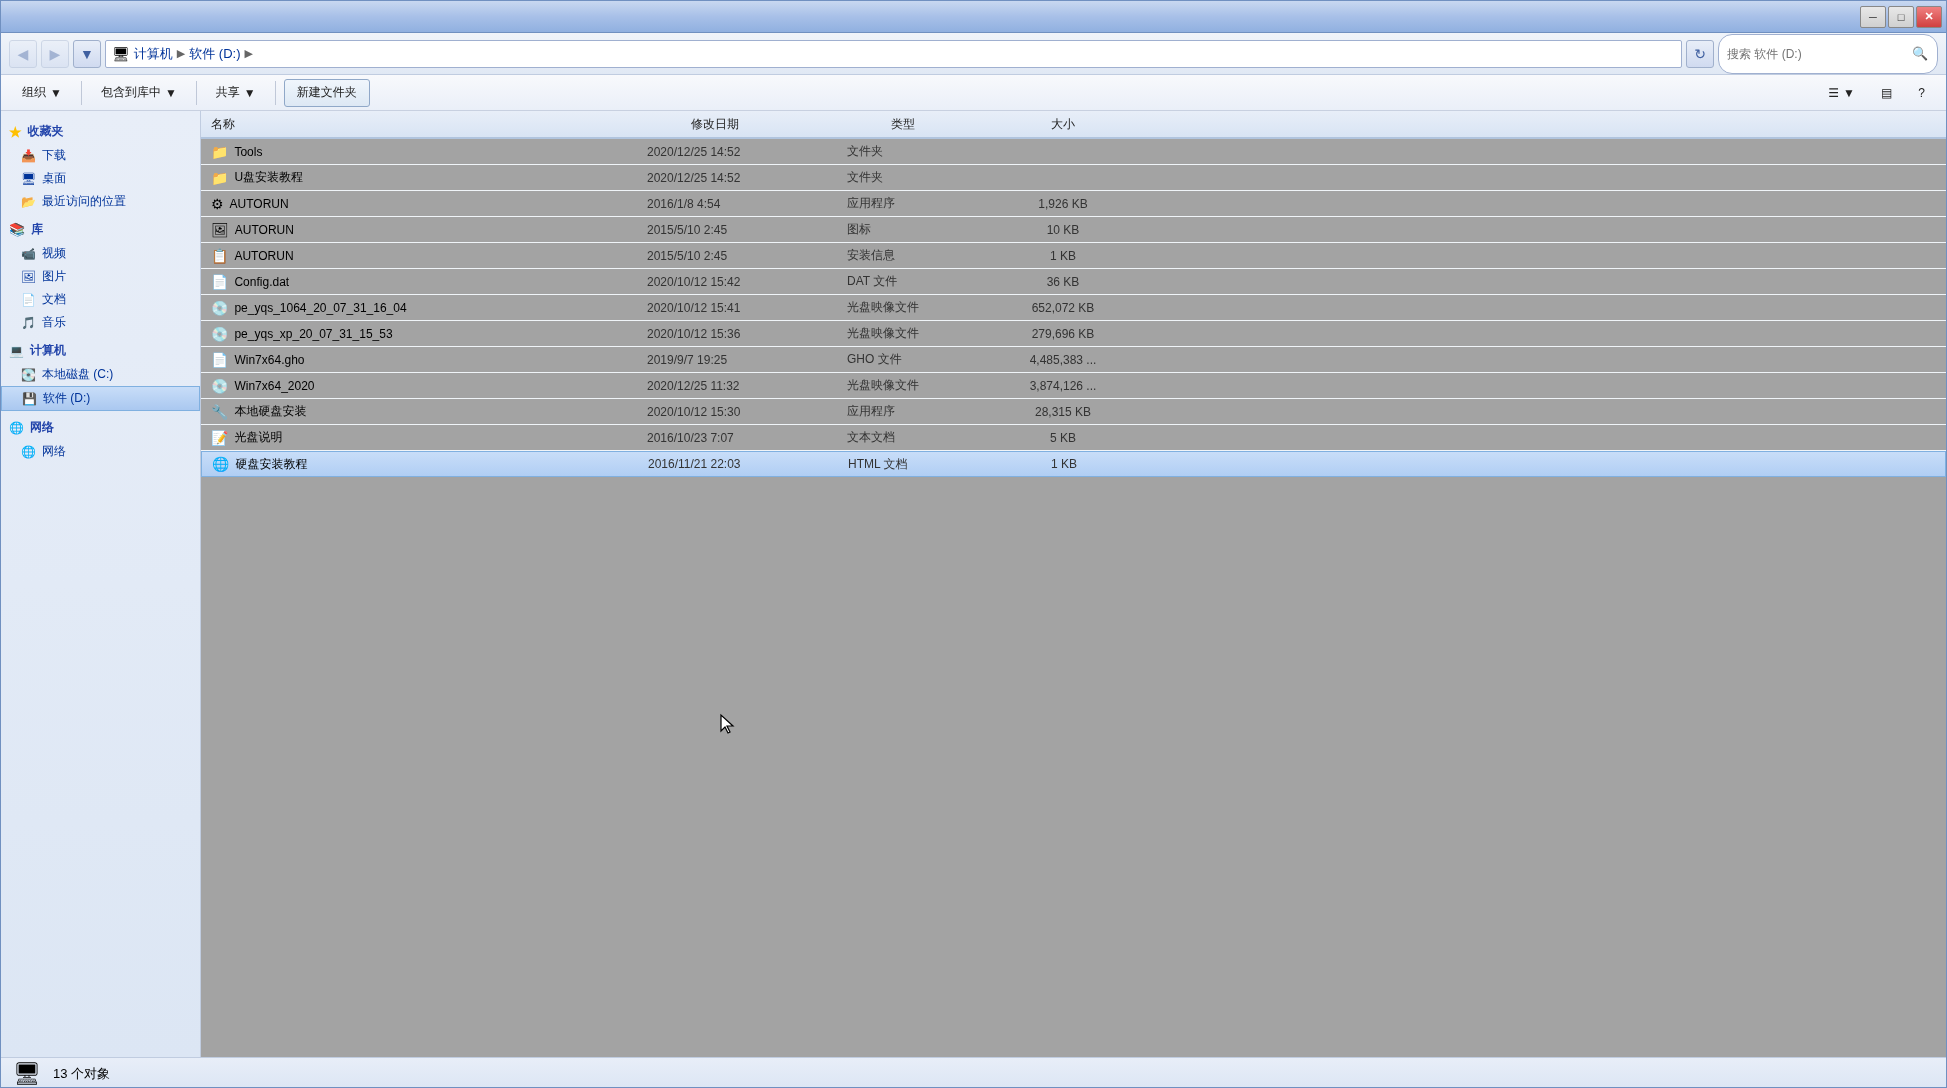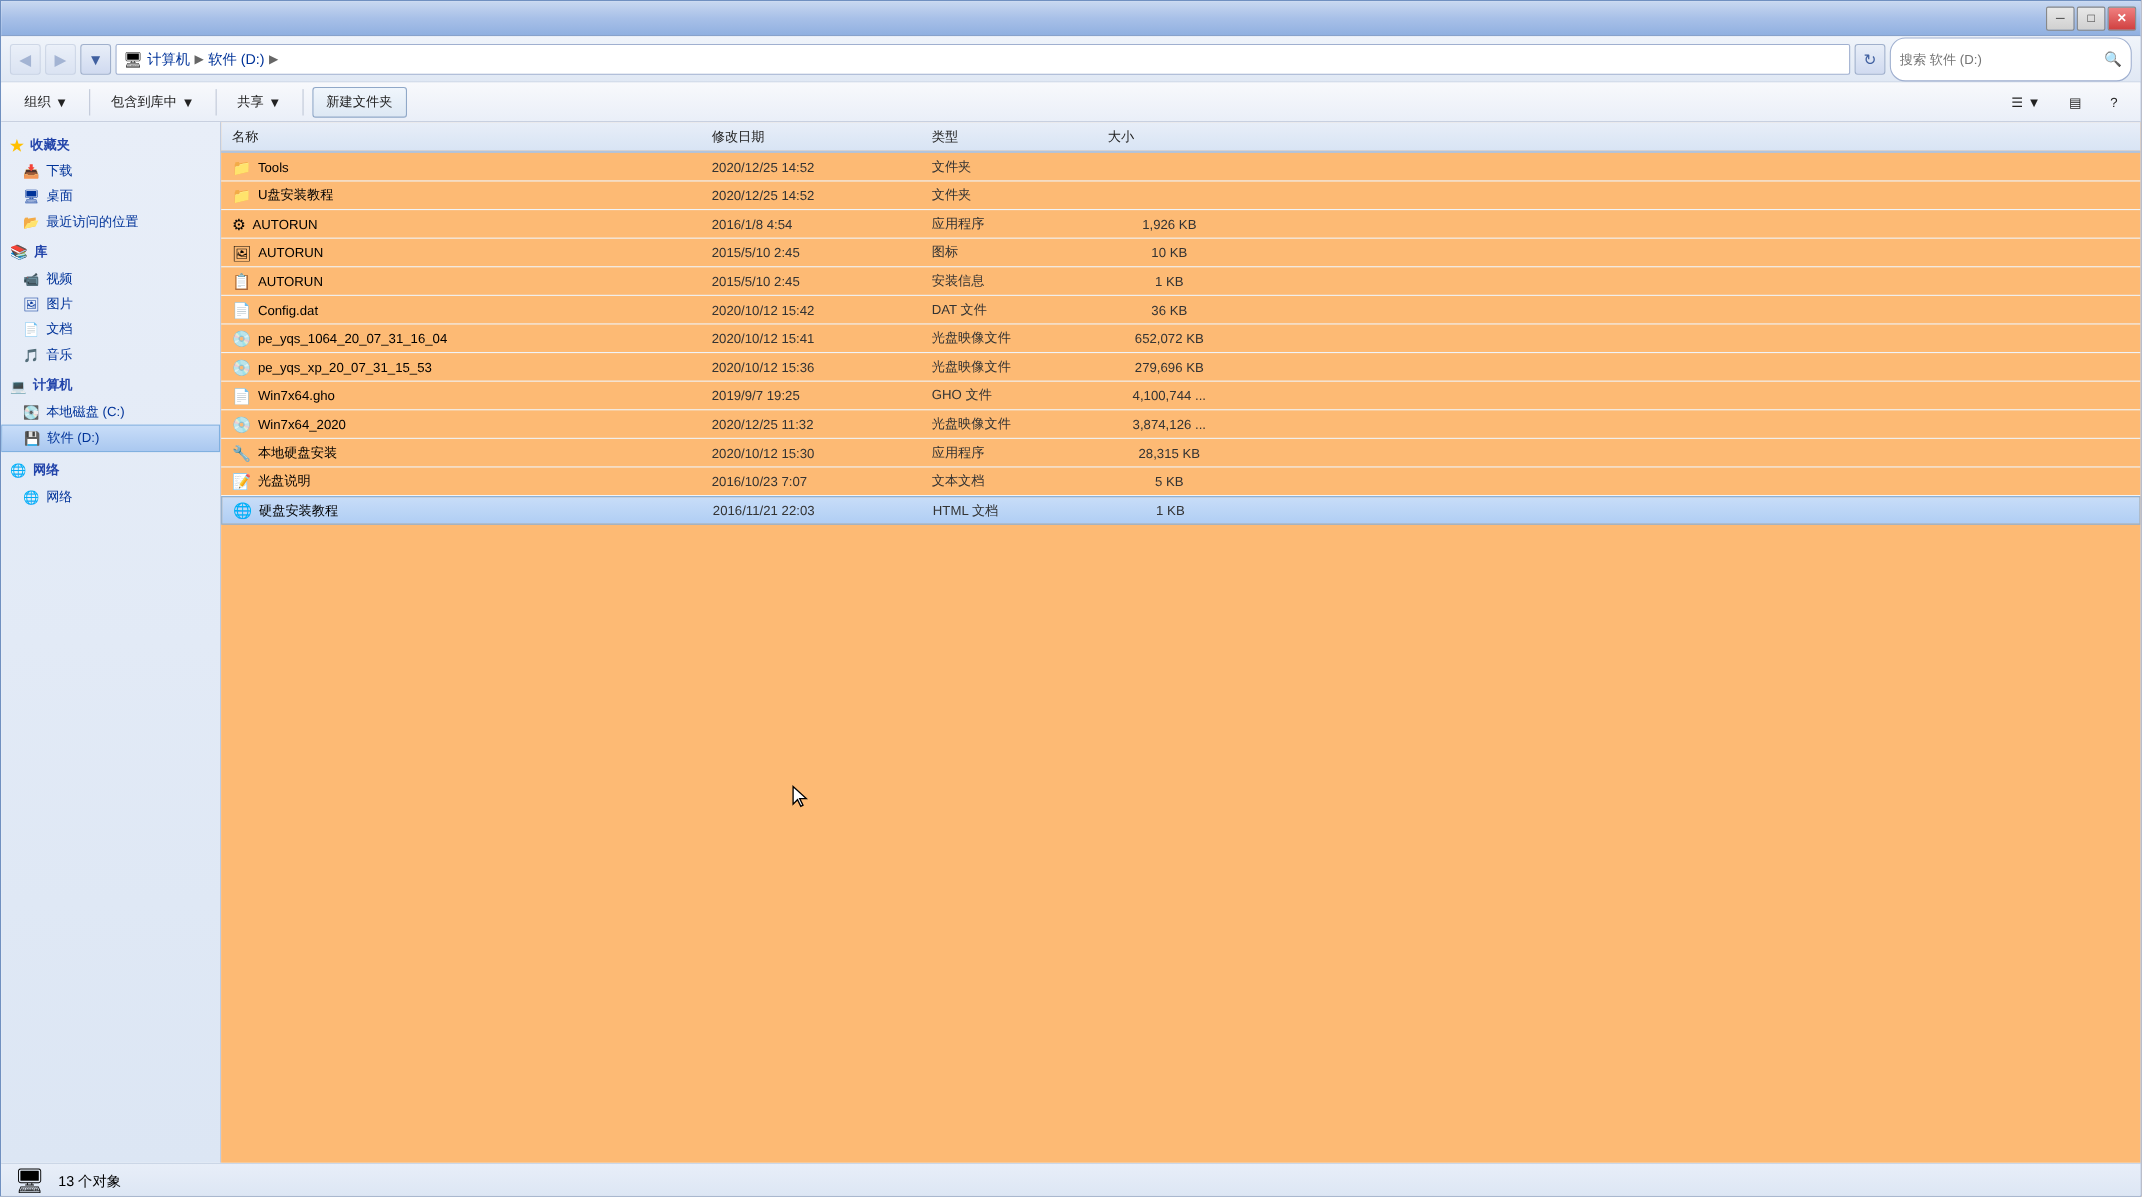--- a/index.html
+++ b/index.html
@@ -184,32 +184,32 @@
       border: 1px solid #80b0e0;
     }
 
     
     .icon-star { color: #ffc000; font-size: 14px; }
     .icon-folder-lib { color: #c8a000; font-size: 13px; }
 
     
     .file-area {
       flex: 1;
-      background: #fdba74;
+      background: #a3a3a3;
       overflow-y: auto;
     }
     .column-header {
       display: flex;
       background: linear-gradient(to bottom, #e8eef8, #d8e4f4);
       border-bottom: 2px solid #b0c4de;
       height: 28px;
       align-items: center;
     }
     .col-name { width: 440px; padding-left: 10px; font-size: 12px; color: #222; font-weight: normal; cursor: pointer; }
-    .col-date { width: 200px; padding-left: 6px; font-size: 12px; color: #222; cursor: pointer; }
+    .col-date { width: 200px; padding-left: 6px; font-size: 12px; color: #222; cursor: pointer; margin-left: 44px; }
     .col-type { width: 160px; padding-left: 6px; font-size: 12px; color: #222; cursor: pointer; }
     .col-size { width: 130px; padding-left: 6px; font-size: 12px; color: #222; cursor: pointer; text-align: left; padding-right: 12px; }
 
     .file-row {
       display: flex;
       align-items: center;
       height: 26px;
       border-bottom: 1px solid #f0f4f8;
     }
     .file-row.selected {
@@ -458,21 +458,21 @@
     <div class="file-type-cell">光盘映像文件</div>
     <div class="file-size-cell">279,696 KB</div>
   </div>
           <div class="file-row">
     <div class="file-name-cell">
       <span style="font-size:14px;">📄</span>
       <span>Win7x64.gho</span>
     </div>
     <div class="file-date-cell">2019/9/7 19:25</div>
     <div class="file-type-cell">GHO 文件</div>
-    <div class="file-size-cell">4,100,744 ...</div>
+    <div class="file-size-cell">4,485,383 ...</div>
   </div>
           <div class="file-row">
     <div class="file-name-cell">
       <span style="font-size:14px;">💿</span>
       <span>Win7x64_2020</span>
     </div>
     <div class="file-date-cell">2020/12/25 11:32</div>
     <div class="file-type-cell">光盘映像文件</div>
     <div class="file-size-cell">3,874,126 ...</div>
   </div>

